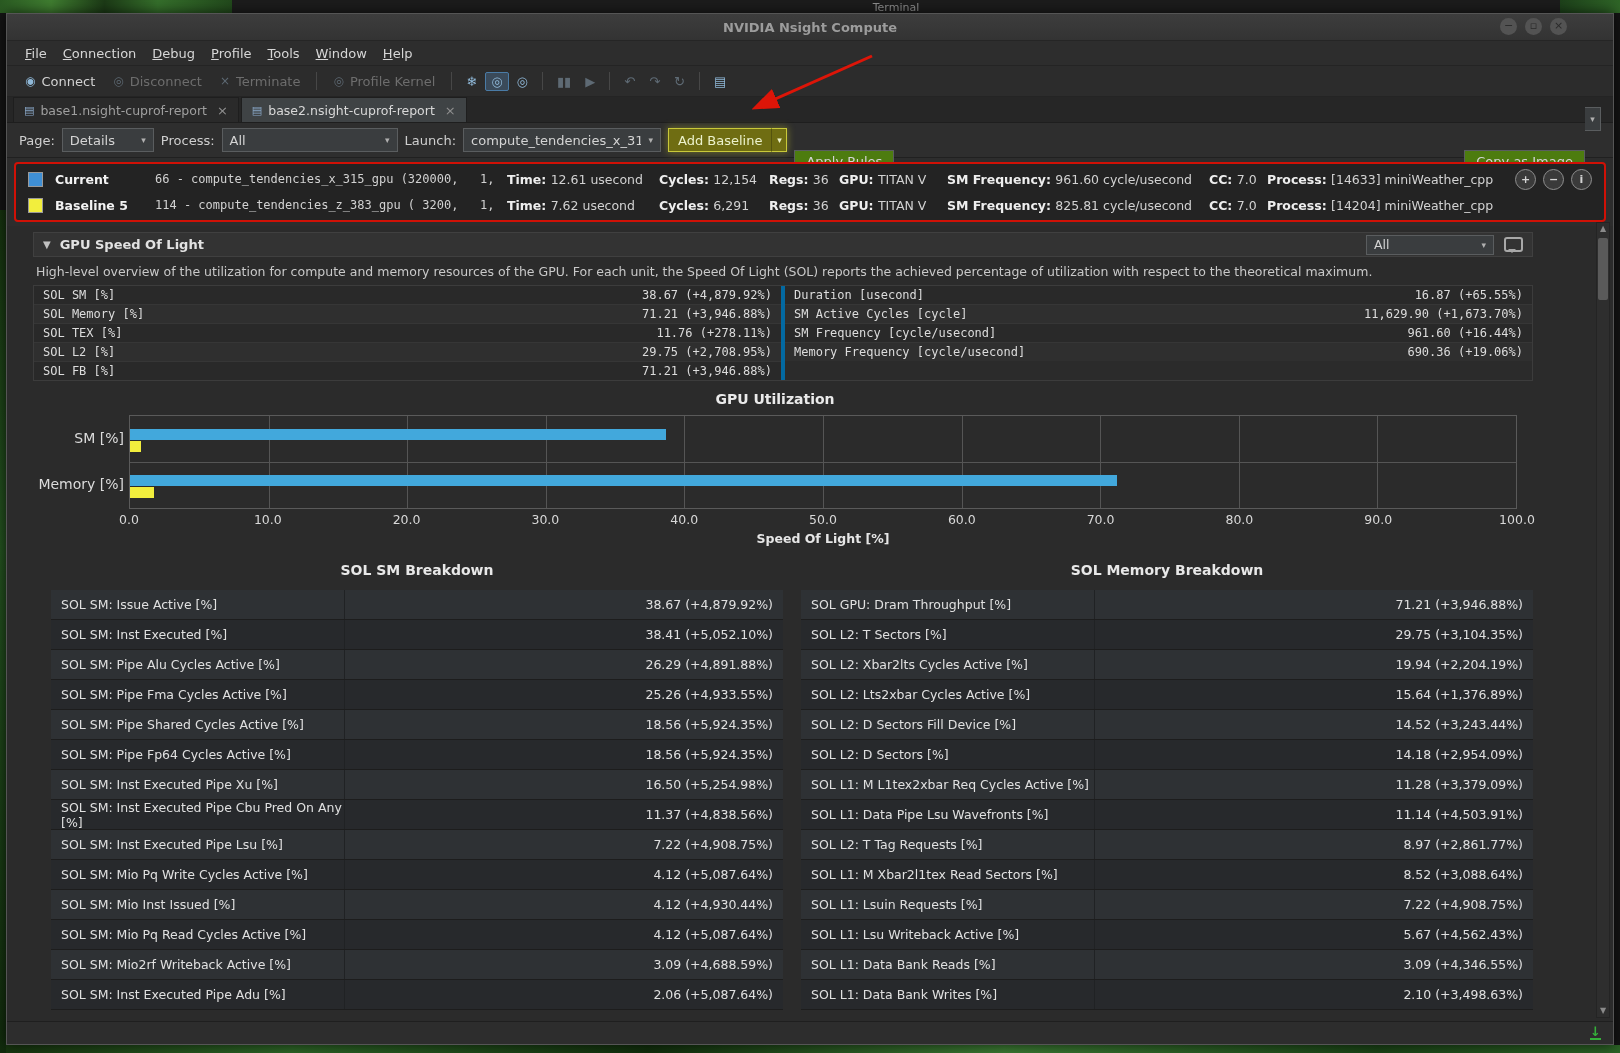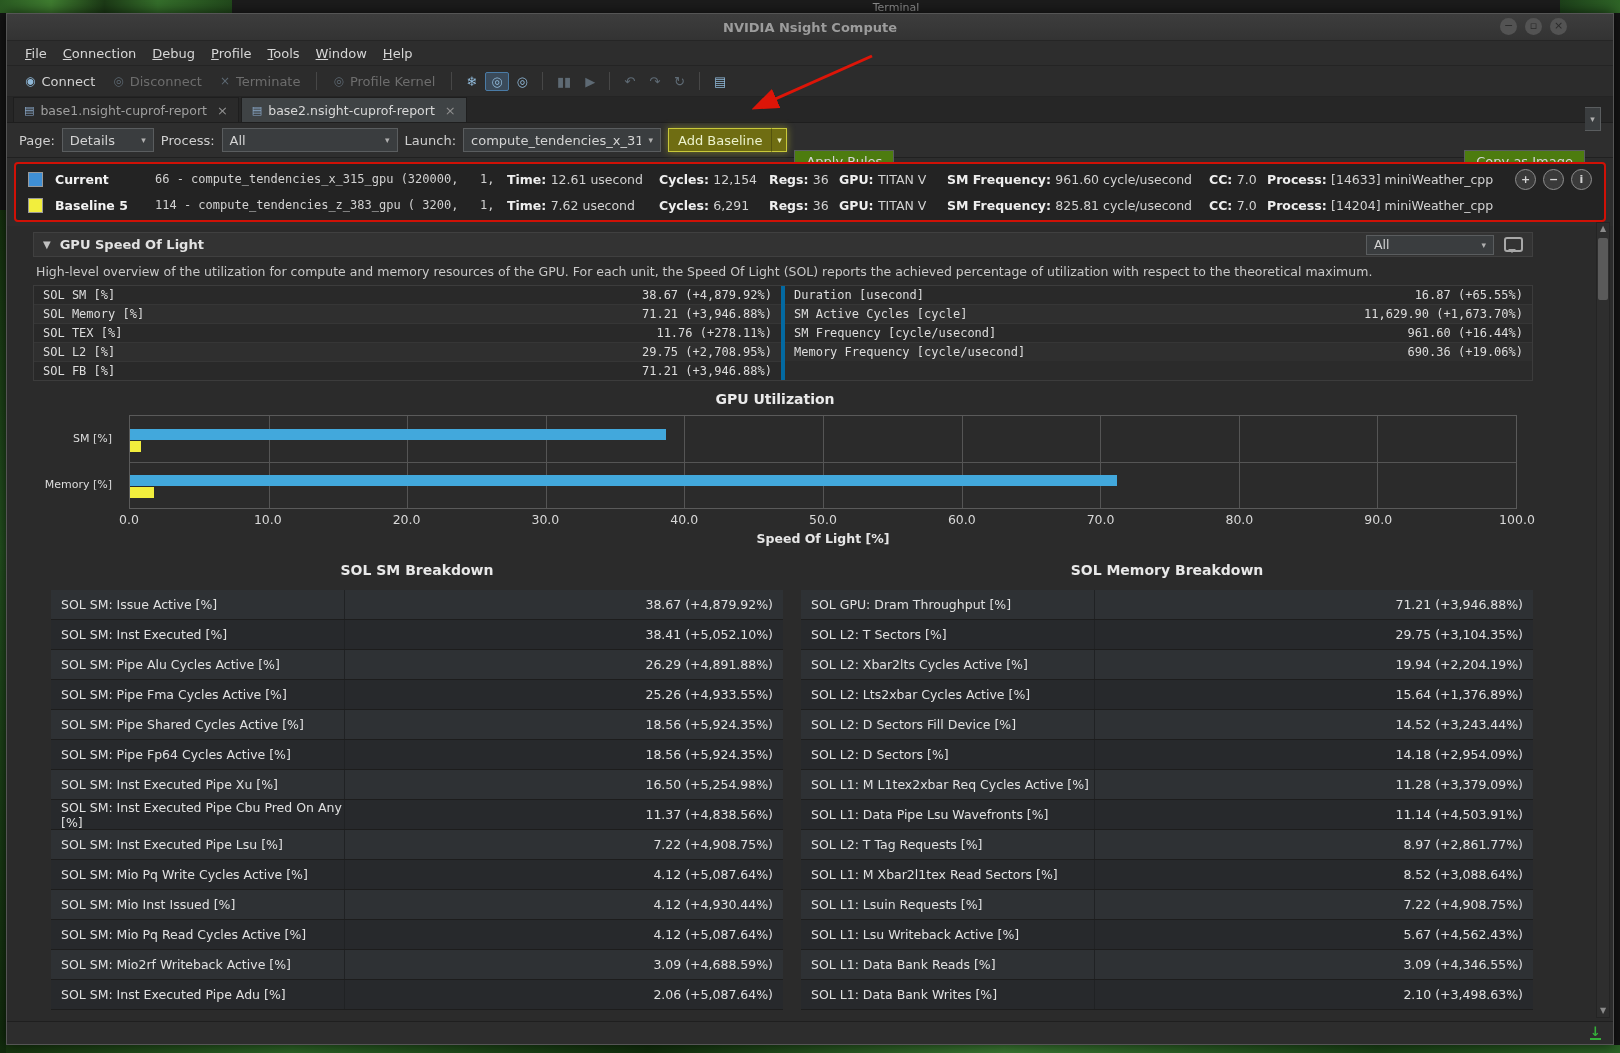--- a/index.html
+++ b/index.html
@@ -107,22 +107,22 @@
   .m-row{display:flex;justify-content:space-between;height:18px;line-height:18px;padding:0 9px;
     color:#dcdcdc;border-bottom:1px solid #363636;}
   .m-half .m-row:last-child{border-bottom:none;}
   .m-row:nth-child(odd){background:#292929;}
   .m-row:nth-child(even){background:#2f2f2f;}
   
   .chart-wrap{padding-right:72px;}
   .chart-title{text-align:center;font-weight:bold;color:#eaeaea;font-size:14px;margin:10px 0 8px;}
   .chart-row{display:flex;}
   .chart-ylabels{width:96px;flex:0 0 96px;display:flex;flex-direction:column;}
-  .ylab{height:46px;display:flex;align-items:center;justify-content:flex-end;padding-right:17px;
-    color:#dcdcdc;font-size:11px;box-sizing:border-box;}
+  .ylab{height:46px;display:flex;align-items:center;justify-content:flex-end;padding-right:5px;
+    color:#dcdcdc;font-size:14px;box-sizing:border-box;}
   .chart-plot{flex:1;position:relative;border:1px solid #5a5a5a;height:92px;background:#2b2b2b;}
   .gridline{position:absolute;top:0;bottom:0;width:1px;background:#555;}
   .rowline{position:absolute;left:0;right:0;height:1px;background:#555;}
   .bar{position:absolute;left:0;height:11px;}
   .chart-xticks{margin-left:96px;position:relative;height:17px;font-size:12.5px;color:#d8d8d8;margin-top:3px;}
   .xtick{position:absolute;transform:translateX(-50%);white-space:nowrap;}
   .chart-xlabel{margin-left:96px;text-align:center;font-weight:bold;font-size:12.5px;color:#e6e6e6;
     margin-top:2px;}
   
   .breakdowns{display:flex;gap:18px;margin:4px 0 0 18px;padding-right:56px;}

